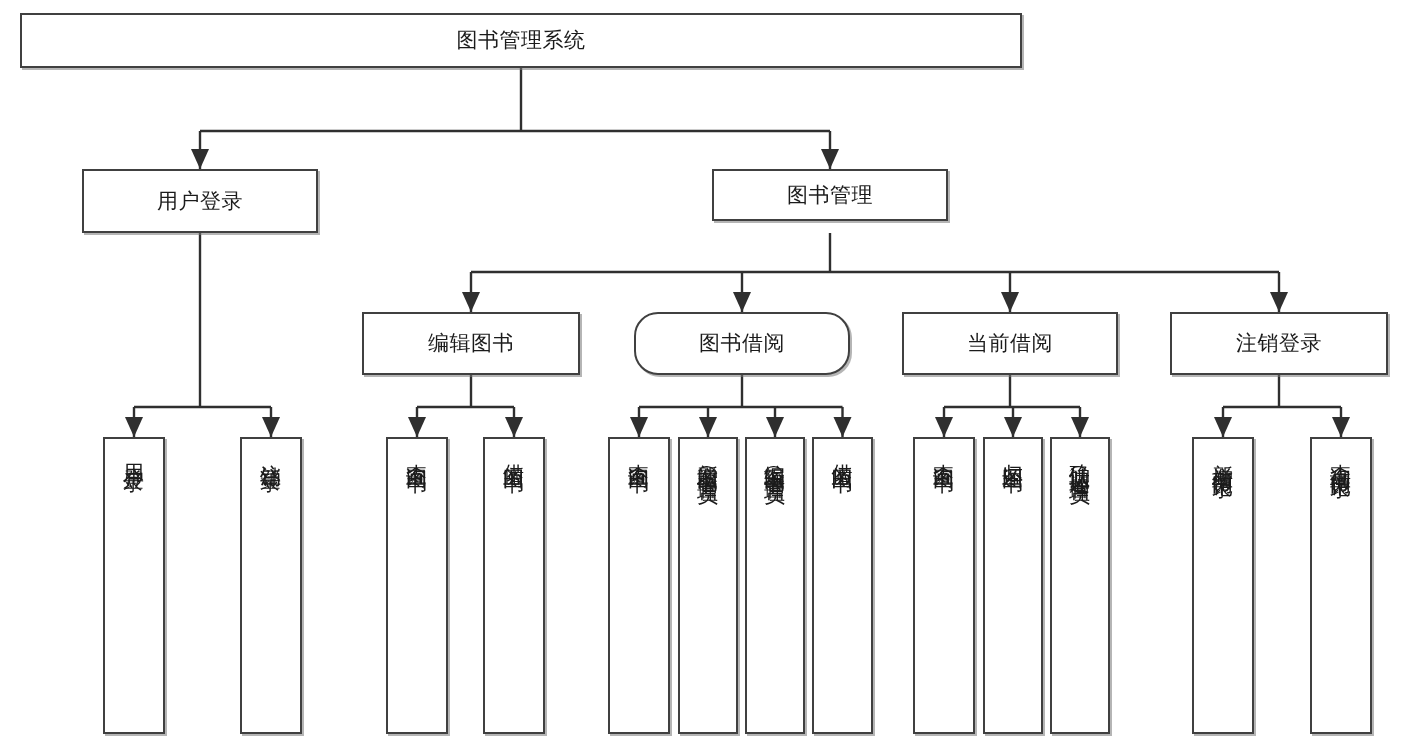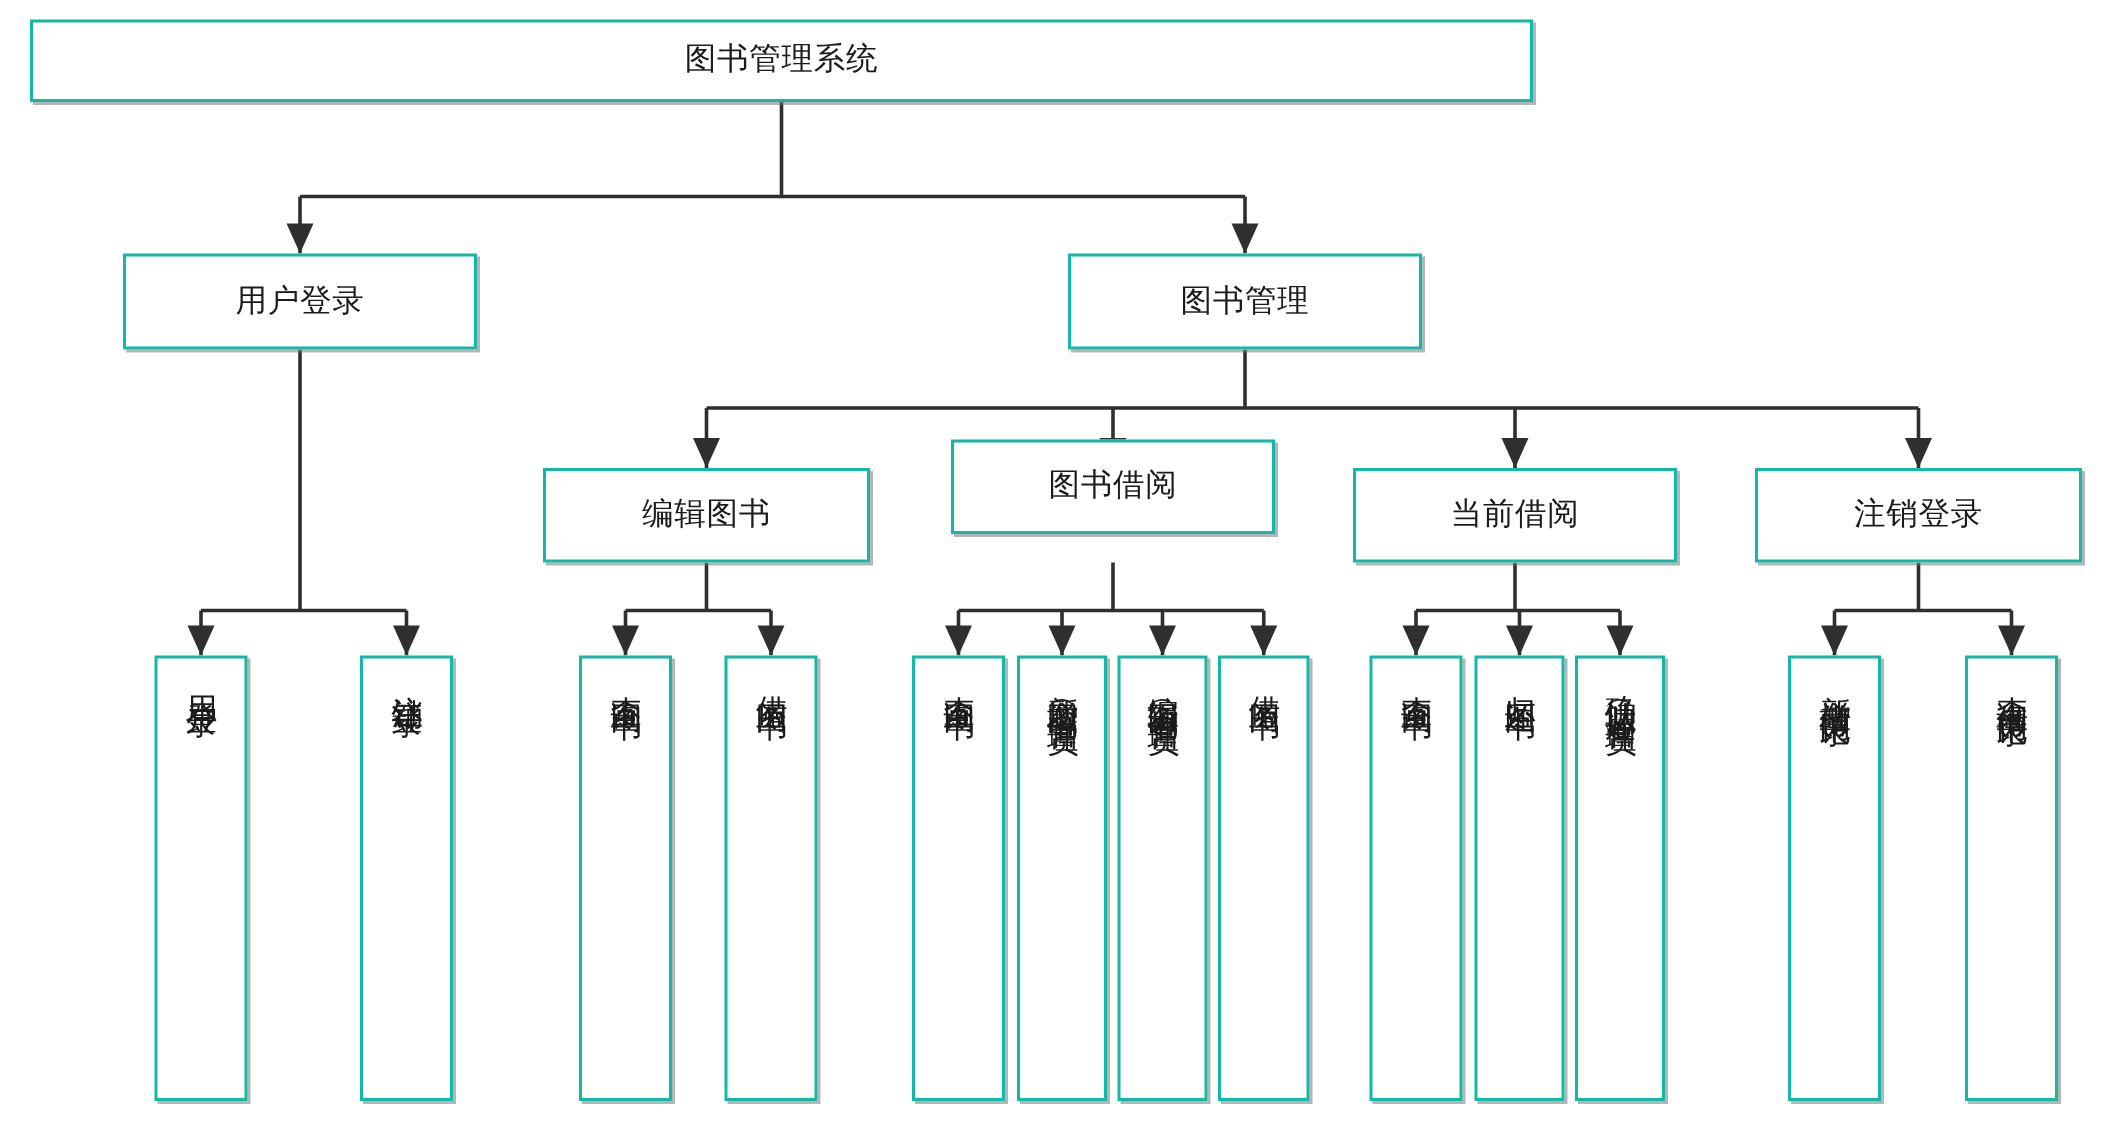--- a/index.html
+++ b/index.html
@@ -24,21 +24,21 @@
     left: 0;
     top: 0;
     width: 1405px;
     height: 747px;
     pointer-events: none;
   }
   .node {
     position: absolute;
     box-sizing: border-box;
     background: #ffffff;
-    border: 2px solid #14b8a6;
+    border: 2px solid #404040;
     box-shadow: 2px 2px 0 0 rgba(120,120,120,0.55);
     display: flex;
     align-items: center;
     justify-content: center;
     color: #1b1b1b;
   }
   .node-label {
     display: block;
     text-align: center;
     line-height: 1.28;
@@ -128,33 +128,33 @@
       <line x1="1341" y1="407" x2="1341" y2="437" stroke="#2f2f2f" stroke-width="2.4"></line>
       <path d="M 1332 417 L 1341 437 L 1350 417 Z" fill="#2f2f2f"></path>
     </svg>
   <div id="node-layer">
       <div class="node horizontal" style="left: 20px; top: 13px; width: 1002px; height: 55px;">
         <span class="node-label">图书管理系统</span>
       </div>
       <div class="node horizontal" style="left: 82px; top: 169px; width: 236px; height: 64px;">
         <span class="node-label">用户登录</span>
       </div>
-      <div class="node horizontal" style="left: 712px; top: 169px; width: 236px; height: 64px; align-items: center;">
+      <div class="node horizontal" style="left: 712px; top: 169px; width: 236px; height: 52px; align-items: center;">
         <span class="node-label">图书管理</span>
       </div>
       <div class="node vertical" style="left: 103px; top: 437px; width: 62px; height: 297px;">
         <span class="node-label">用户登录</span>
       </div>
       <div class="node vertical" style="left: 240px; top: 437px; width: 62px; height: 297px;">
         <span class="node-label">注销登录</span>
       </div>
       <div class="node horizontal" style="left: 362px; top: 312px; width: 218px; height: 63px;">
         <span class="node-label">编辑图书</span>
       </div>
-      <div class="node horizontal" style="left: 634px; top: 293px; width: 216px; height: 63px;">
+      <div class="node horizontal" style="left: 634px; top: 312px; width: 216px; height: 63px; border-radius: 24px;">
         <span class="node-label">图书借阅</span>
       </div>
       <div class="node horizontal" style="left: 902px; top: 312px; width: 216px; height: 63px;">
         <span class="node-label">当前借阅</span>
       </div>
       <div class="node horizontal" style="left: 1170px; top: 312px; width: 218px; height: 63px;">
         <span class="node-label">注销登录</span>
       </div>
       <div class="node vertical" style="left: 386px; top: 437px; width: 62px; height: 297px;">
         <span class="node-label">查询图书</span>

